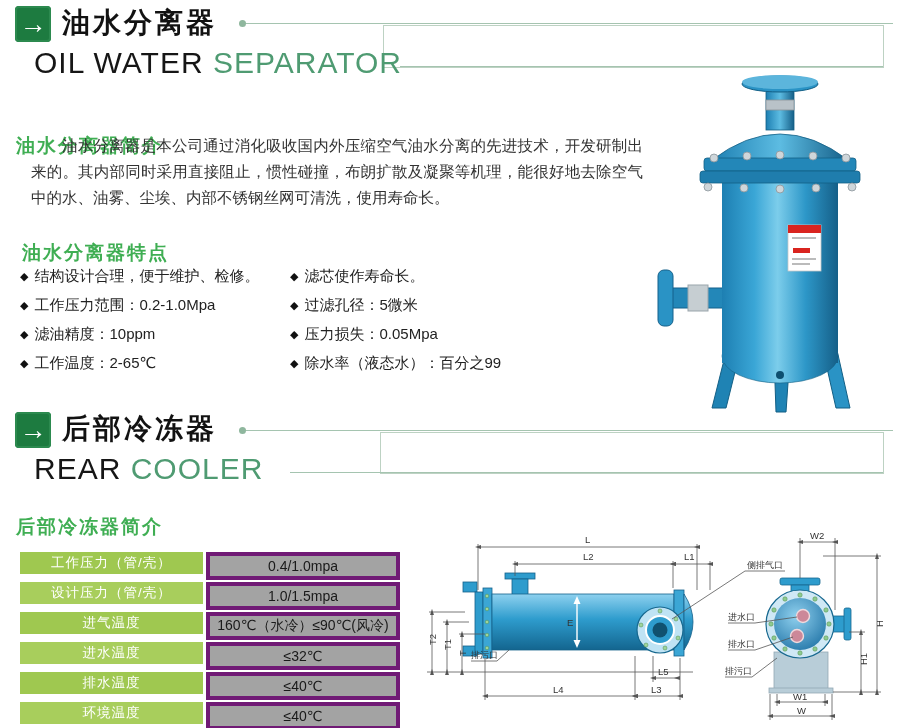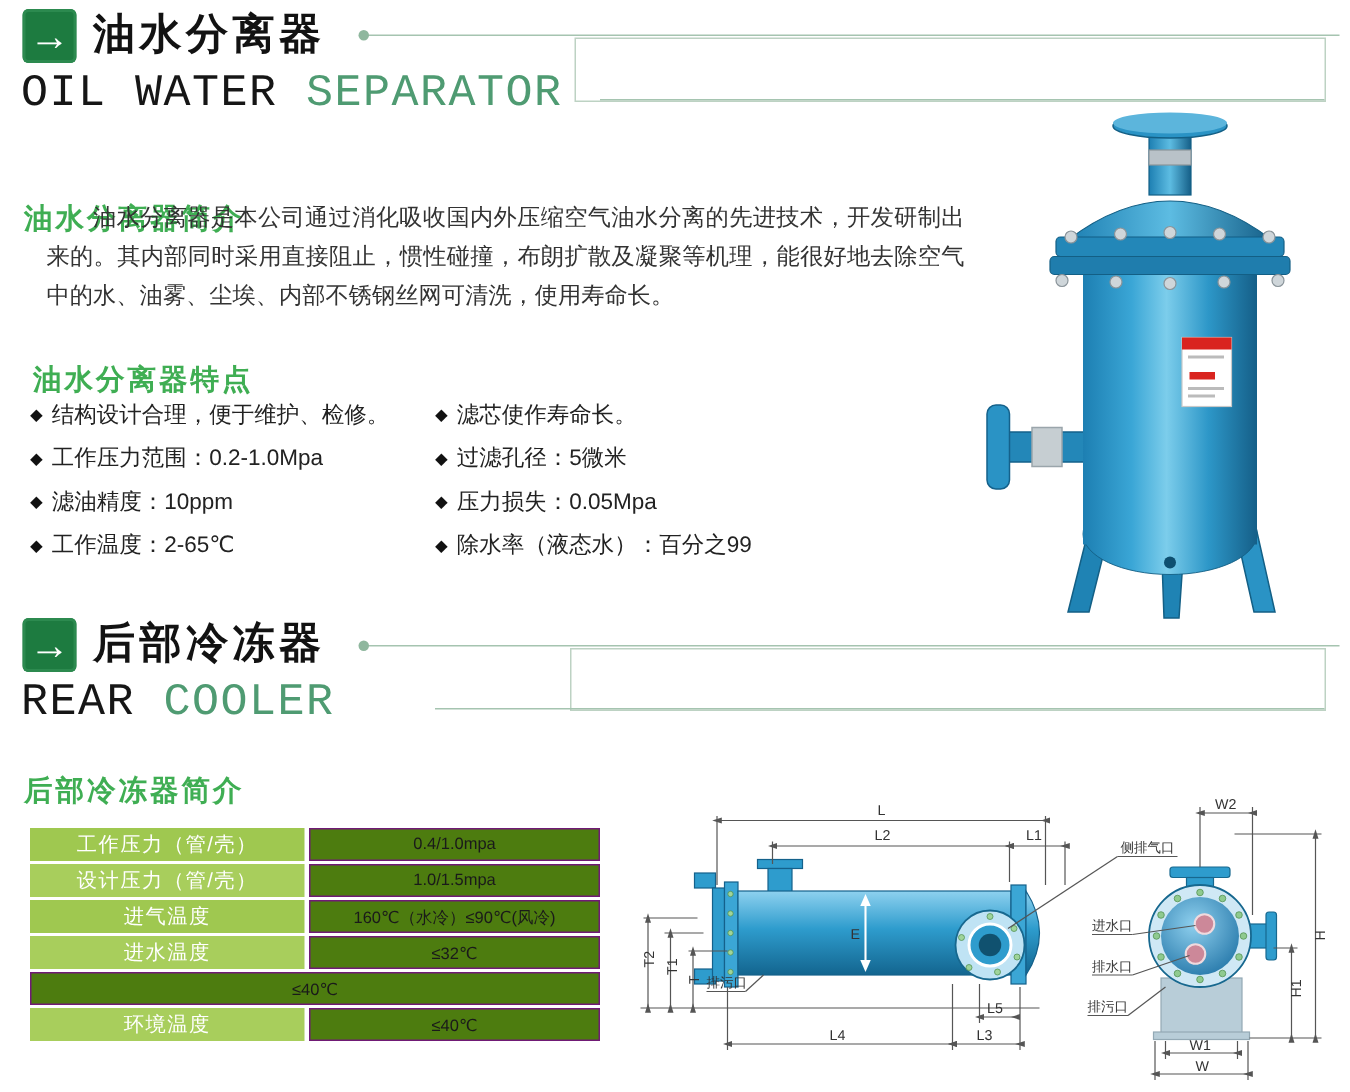--- a/index.html
+++ b/index.html
@@ -6,42 +6,42 @@
   .page{position:relative;width:900px;height:728px;background:#ffffff;overflow:hidden;
         font-family:"Liberation Sans","DejaVu Sans",sans-serif;color:#222;}
 
   
   .sec-icon{position:absolute;width:36px;height:36px;background:#1d7b40;border-radius:4px;
             display:flex;align-items:center;justify-content:center;color:#fff;
             font-size:27px;font-weight:bold;line-height:1;box-shadow:inset 0 0 0 2px #2c8a4f;}
   .sec-title{position:absolute;font-size:28px;font-weight:700;color:#121212;letter-spacing:3px;white-space:nowrap;}
   .dot-line{position:absolute;height:1px;background:#a5c4b0;}
   .dot-line::before{content:"";position:absolute;left:-2px;top:-3px;width:7px;height:7px;border-radius:50%;background:#8fb79e;}
-  .en-title{position:absolute;font-family:Liberation Mono, monospace;
-            font-size:30px;letter-spacing:1px;white-space:nowrap;color:#161616;}
+  .en-title{position:absolute;font-family:Liberation Sans, sans-serif;
+            font-size:30px;letter-spacing:1px;white-space:nowrap;color:#161616;margin-left:20px;}
   .en-title .grn{color:#4f9b72;}
   .plain-line{position:absolute;height:1px;background:#a5c4b0;}
   .deco-box{position:absolute;border:1px solid #bdd2c3;background:#fff;}
 
   .sub-head{position:absolute;font-size:19px;font-weight:700;color:#3fae53;letter-spacing:2px;white-space:nowrap;}
 
   .intro-p{position:absolute;font-size:15.5px;line-height:26px;color:#333;text-align:justify;text-indent:2em;}
 
   .feat{height:29px;display:flex;align-items:center;font-size:15px;color:#222;white-space:nowrap;}
   .feat .blt{font-size:11px;margin-right:6px;color:#111;}
   .feat-col{position:absolute;}
 
   
   .spec-table{position:absolute;left:20px;top:552px;width:380px;}
   .trow{display:flex;margin-bottom:2px;}
   .tlabel{width:183px;height:22px;margin-right:3px;display:flex;align-items:center;justify-content:center;
           color:#ffffff;font-size:13.5px;letter-spacing:1px;background:#9fc850;}
   .trow:nth-child(even) .tlabel{background:#a8ce5c;}
-  .tvalue{flex:1;height:20px;border:1px solid #701a75;background:#4d7c0f;display:flex;align-items:center;
-          justify-content:center;font-size:11px;color:#1a1a1a;}
+  .tvalue{flex:1;height:20px;border:4px solid #701a75;background:#a3a3a3;display:flex;align-items:center;
+          justify-content:center;font-size:14px;color:#1a1a1a;}
 
   svg text{font-family:"Liberation Sans","DejaVu Sans",sans-serif;}
   .dimtxt{font-size:9.5px;fill:#333;}
   .anntxt{font-size:9px;fill:#333;}
 </style>
 </head>
 <body>
 
 <div class="page">
 
@@ -191,20 +191,21 @@
       </div>
     <div class="trow">
         <div class="tlabel">进气温度</div>
         <div class="tvalue">160℃（水冷）≤90℃(风冷)</div>
       </div>
     <div class="trow">
         <div class="tlabel">进水温度</div>
         <div class="tvalue">≤32℃</div>
       </div>
     <div class="trow">
+        <div class="tlabel">排水温度</div>
         <div class="tvalue">≤40℃</div>
       </div>
     <div class="trow">
         <div class="tlabel">环境温度</div>
         <div class="tvalue">≤40℃</div>
       </div>
   </div>
 
   <svg style="position:absolute;left:425px;top:530px;" width="475" height="195" viewBox="0 0 475 195">
     <defs>

